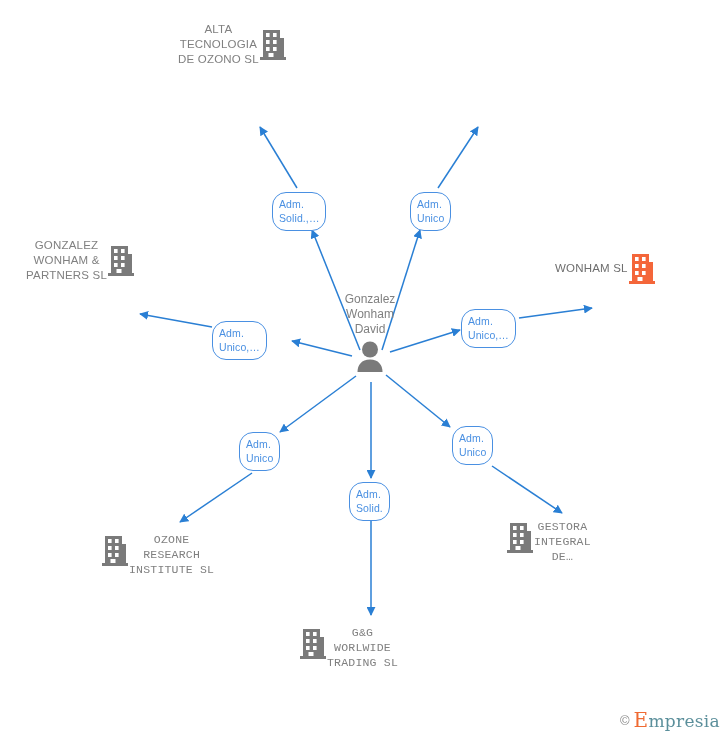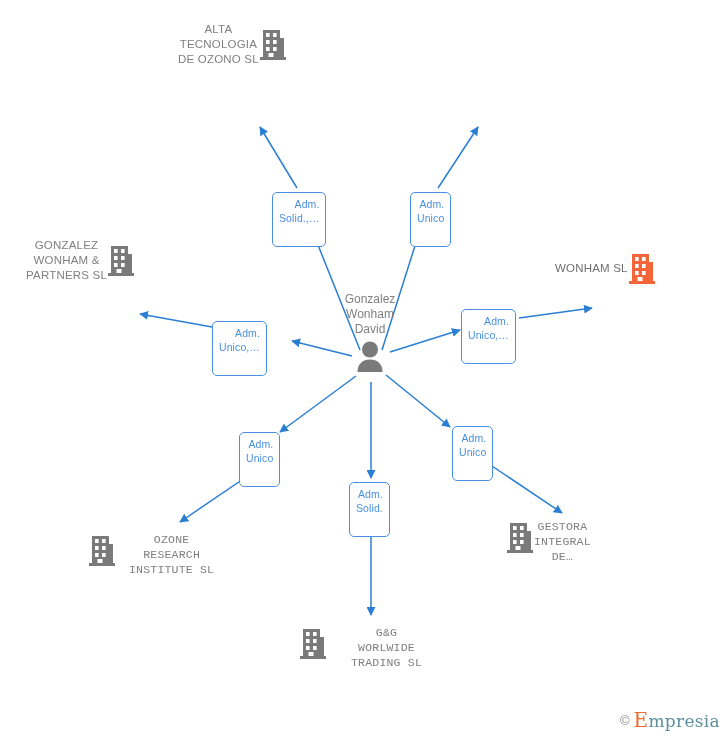--- a/index.html
+++ b/index.html
@@ -50,26 +50,26 @@
     font-size:12px;line-height:15px;color:#808080;text-align:center;
     white-space:pre-line;margin-bottom:3px;
   }
 
   
   .chip{
     position:absolute;
     box-sizing:border-box;
     background:#ffffff;
     border:1.4px solid #4a90e2;
-    border-radius:5px;
+    border-radius:14px;
     color:#4a90e2;
     font-size:10.5px;
     line-height:14px;
-    text-align:right;
-    padding:4px 6px 21px;
+    text-align:left;
+    padding:4px 6px 5px;
     white-space:pre-line;
     letter-spacing:.1px;
   }
 
   
   .watermark{
     position:absolute;right:8px;bottom:8px;
     display:flex;align-items:center;gap:4px;
     font-size:15px;
   }
@@ -171,21 +171,21 @@
           <rect x="7" y="11" width="3.6" height="4"></rect>
             <rect x="14" y="11" width="3.6" height="4"></rect>
           <rect x="7" y="18" width="3.6" height="4"></rect>
             <rect x="14" y="18" width="3.6" height="4"></rect>
           <rect x="9.5" y="24" width="5" height="4"></rect>
         </g>
       </svg>
     </span>
   </div>
 
-  <div class="node below" style="left:163px;top:528px;gap:13px;">
+  <div class="node below" style="left:176px;top:528px;">
     <span class="icon">
       <svg width="28" height="32" viewBox="0 0 28 32" xmlns="http://www.w3.org/2000/svg">
         <rect x="4" y="1" width="17" height="27" fill="#7a7a7a"></rect>
         <rect x="21" y="9" width="4" height="19" fill="#7a7a7a"></rect>
         <rect x="1" y="28" width="26" height="3" fill="#7a7a7a"></rect>
         <g fill="#ffffff">
           <rect x="7" y="4" width="3.6" height="4"></rect>
             <rect x="14" y="4" width="3.6" height="4"></rect>
           <rect x="7" y="11" width="3.6" height="4"></rect>
             <rect x="14" y="11" width="3.6" height="4"></rect>
@@ -215,21 +215,21 @@
             <rect x="14" y="18" width="3.6" height="4"></rect>
           <rect x="9.5" y="24" width="5" height="4"></rect>
         </g>
       </svg>
     </span>
     <div class="label">GESTORA
 INTEGRAL
 DE…</div>
   </div>
 
-  <div class="node below" style="left:374px;top:621px;gap:24px;">
+  <div class="node below" style="left:374px;top:621px;">
     <span class="icon">
       <svg width="28" height="32" viewBox="0 0 28 32" xmlns="http://www.w3.org/2000/svg">
         <rect x="4" y="1" width="17" height="27" fill="#7a7a7a"></rect>
         <rect x="21" y="9" width="4" height="19" fill="#7a7a7a"></rect>
         <rect x="1" y="28" width="26" height="3" fill="#7a7a7a"></rect>
         <g fill="#ffffff">
           <rect x="7" y="4" width="3.6" height="4"></rect>
             <rect x="14" y="4" width="3.6" height="4"></rect>
           <rect x="7" y="11" width="3.6" height="4"></rect>
             <rect x="14" y="11" width="3.6" height="4"></rect>

